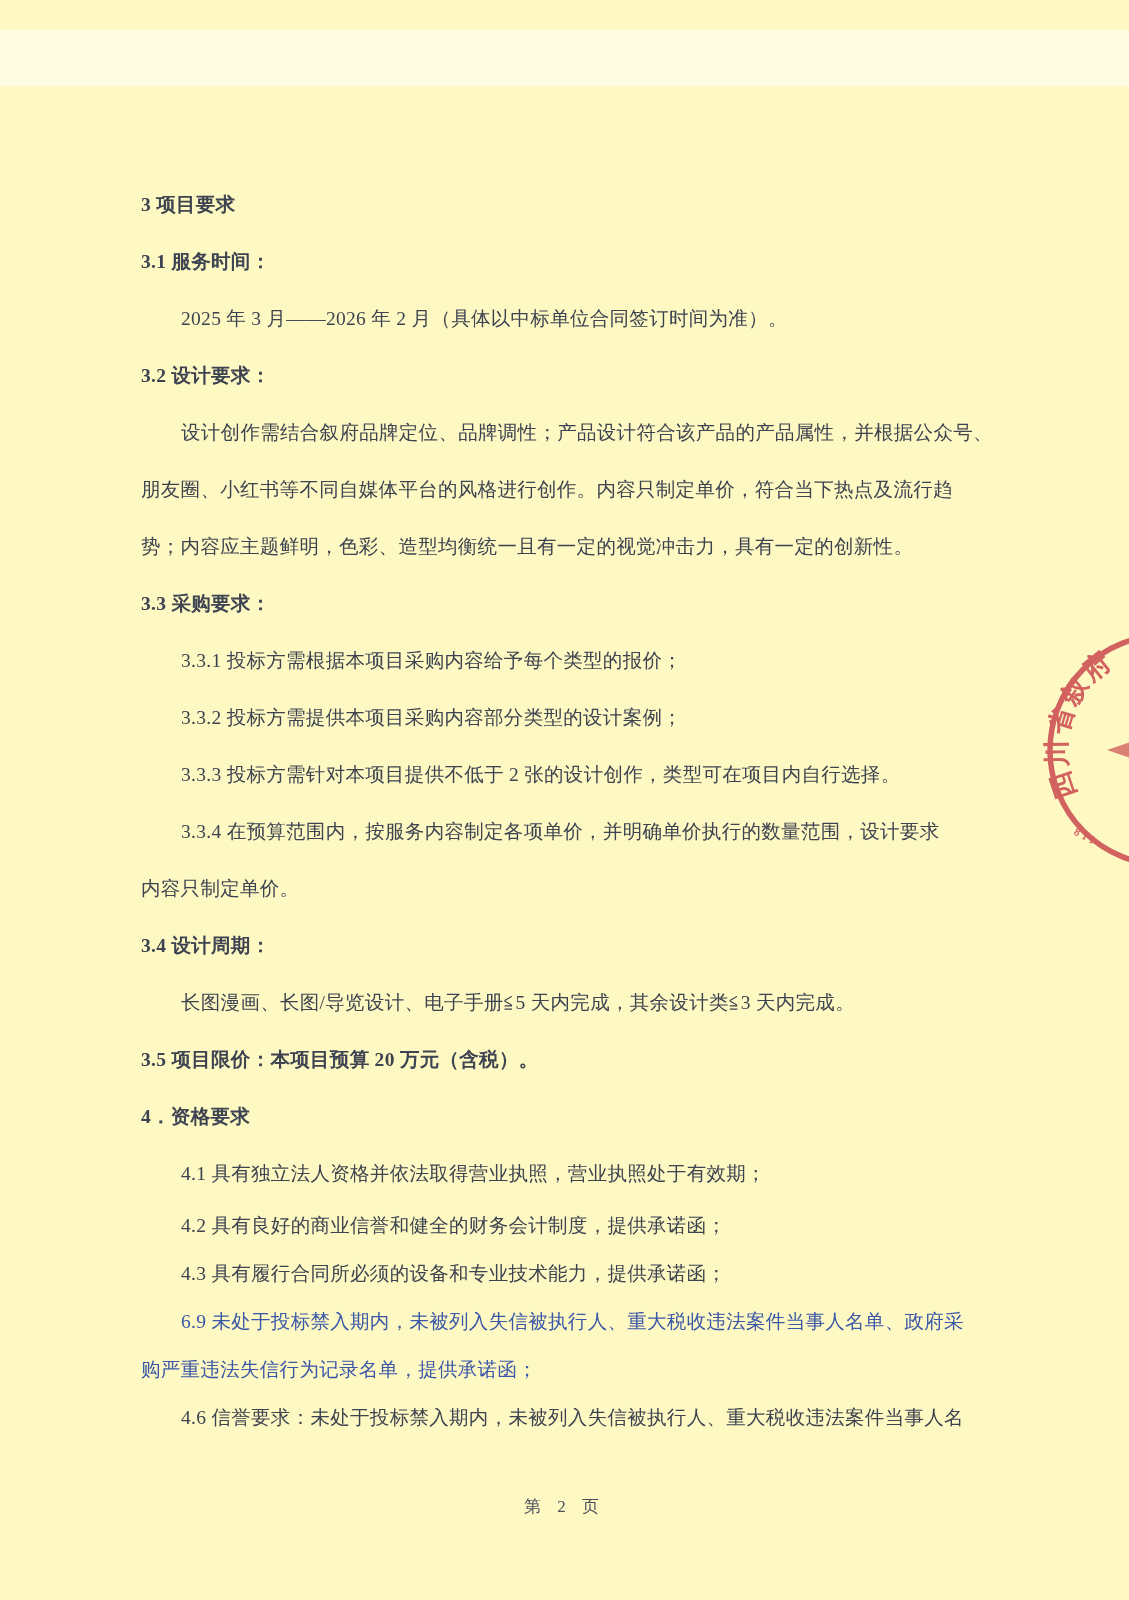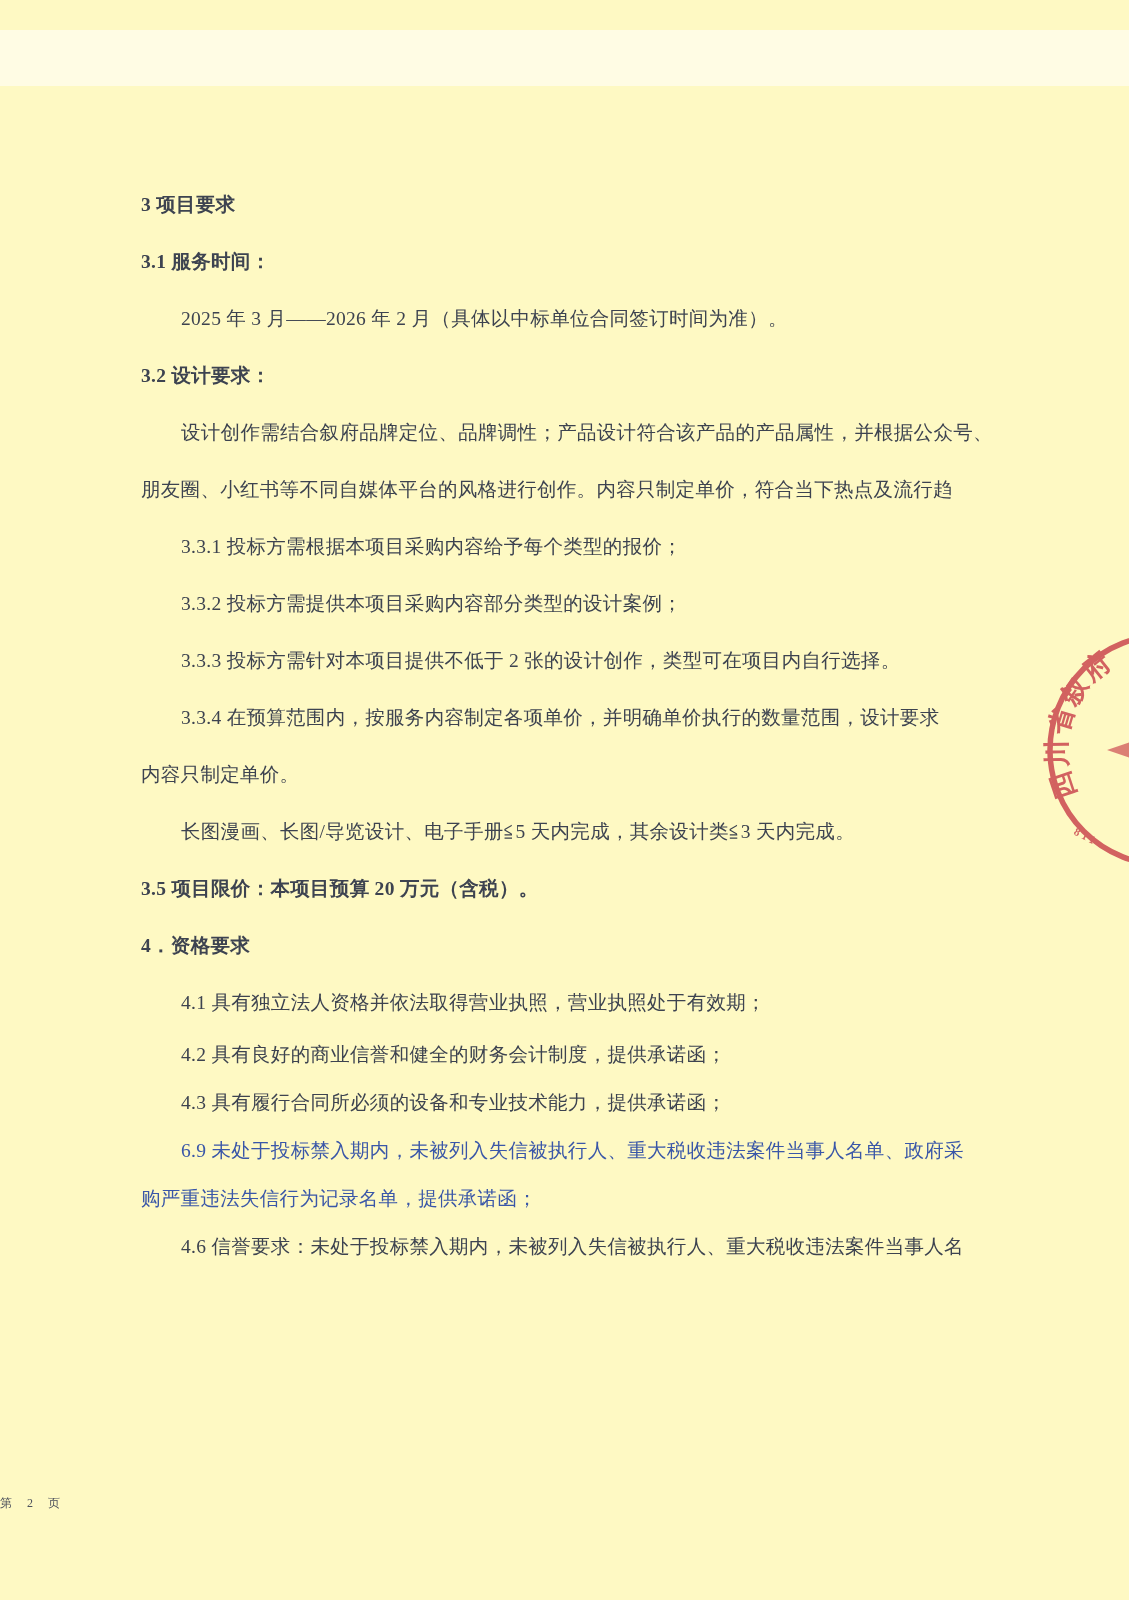--- a/index.html
+++ b/index.html
@@ -26,21 +26,22 @@
     font-size:19.5px;
     letter-spacing:0.3px;
     white-space:nowrap;
   }
   .doc p.c { height:48px; line-height:48px; }
   .h   { font-weight:bold; }
   .ind { text-indent:40px; }
   .blue{ color:#3a57a8; }
   .page-footer {
     position:absolute; top:1495px; left:0; right:0;
-    font-size:12px; letter-spacing:6px;
+    text-align:center;
+    font-size:17px; letter-spacing:6px;
     color:#4c515c;
   }
   .seal {
     position:absolute; top:600px; left:1015px;
     width:300px; height:300px;
     pointer-events:none;
   }
   .seal text, .seal textPath {
     font-family:"Liberation Serif","DejaVu Serif",serif;
     font-weight:bold;
@@ -52,25 +53,28 @@
 <div class="page">
   <div class="scan-band"></div>
 
   <div class="doc">
     <p class="h">3 项目要求</p>
     <p class="h">3.1 服务时间：</p>
     <p class="ind">2025 年 3 月——2026 年 2 月（具体以中标单位合同签订时间为准）。</p>
     <p class="h">3.2 设计要求：</p>
     <p class="ind">设计创作需结合叙府品牌定位、品牌调性；产品设计符合该产品的产品属性，并根据公众号、</p>
     <p>朋友圈、小红书等不同自媒体平台的风格进行创作。内容只制定单价，符合当下热点及流行趋</p>
+    <p>势；内容应主题鲜明，色彩、造型均衡统一且有一定的视觉冲击力，具有一定的创新性。</p>
+    <p class="h">3.3 采购要求：</p>
     <p class="ind">3.3.1 投标方需根据本项目采购内容给予每个类型的报价；</p>
     <p class="ind">3.3.2 投标方需提供本项目采购内容部分类型的设计案例；</p>
     <p class="ind">3.3.3 投标方需针对本项目提供不低于 2 张的设计创作，类型可在项目内自行选择。</p>
     <p class="ind">3.3.4 在预算范围内，按服务内容制定各项单价，并明确单价执行的数量范围，设计要求</p>
     <p>内容只制定单价。</p>
+    <p class="h">3.4 设计周期：</p>
     <p class="ind">长图漫画、长图/导览设计、电子手册≦5 天内完成，其余设计类≦3 天内完成。</p>
     <p class="h">3.5 项目限价：本项目预算 20 万元（含税）。</p>
     <p class="h">4．资格要求</p>
     <p class="ind">4.1 具有独立法人资格并依法取得营业执照，营业执照处于有效期；</p>
     <p class="ind c">4.2 具有良好的商业信誉和健全的财务会计制度，提供承诺函；</p>
     <p class="ind c">4.3 具有履行合同所必须的设备和专业技术能力，提供承诺函；</p>
     <p class="ind c blue">6.9 未处于投标禁入期内，未被列入失信被执行人、重大税收违法案件当事人名单、政府采</p>
     <p class="c blue">购严重违法失信行为记录名单，提供承诺函；</p>
     <p class="ind c">4.6 信誉要求：未处于投标禁入期内，未被列入失信被执行人、重大税收违法案件当事人名</p>
   </div>

